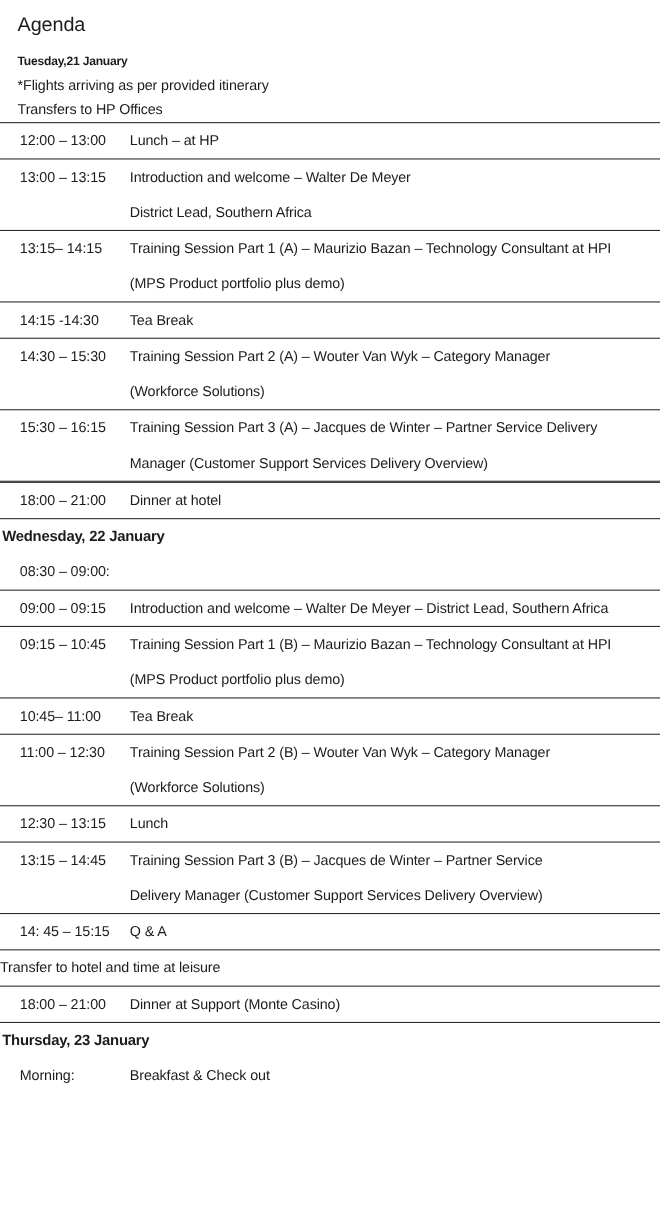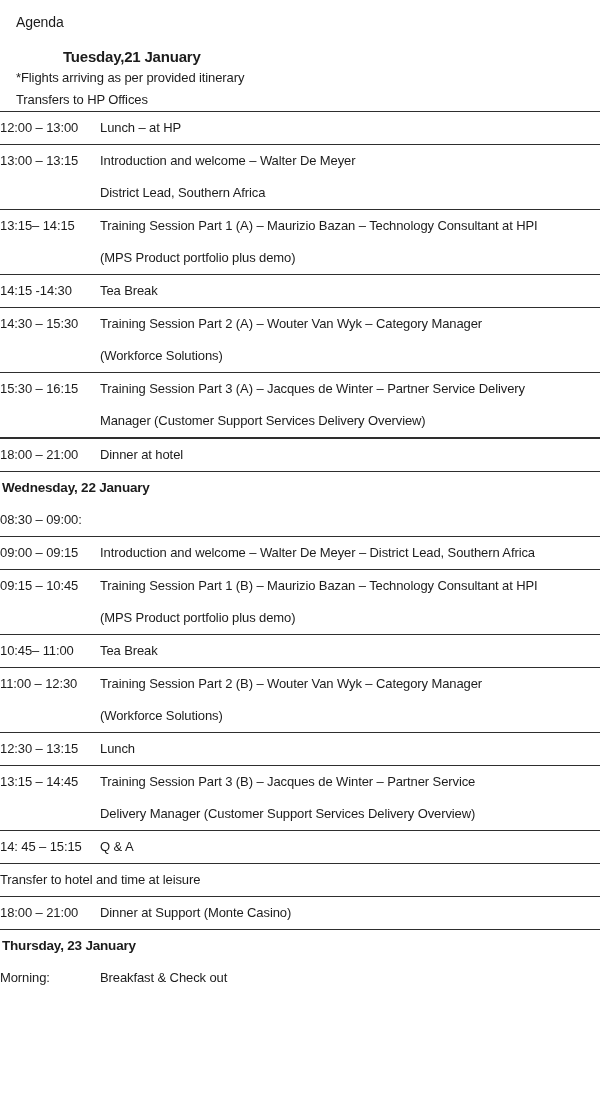--- a/index.html
+++ b/index.html
@@ -7,45 +7,45 @@
     width: 600px;
     height: 1109px;
     overflow: hidden;
     background: #ffffff;
     color: #1c1c1c;
     font-family: "Liberation Sans", "DejaVu Sans", sans-serif;
     font-size: 13px;
     letter-spacing: -0.1px;
   }
   .title {
-    font-size: 14px;
+    font-size: 18px;
     font-weight: 400;
     margin: 0;
     padding: 11px 0 0 16px;
     line-height: 22px;
   }
   .intro { margin-top: 13px; padding-left: 16px; }
   .intro .day-name {
     font-weight: 700;
-    font-size: 15px;
+    font-size: 11px;
     line-height: 21px;
     letter-spacing: -0.2px;
-    margin-left: 47px;
   }
   .note { line-height: 22px; }
   .agenda-table { margin-top: 0; }
   .trow {
     display: flex;
     border-top: 1px solid #2e2e2e;
   }
   .trow.no-top { border-top: none; }
   .trow.last { padding-bottom: 15px; }
   .tcell-time {
     width: 100px;
     min-width: 100px;
+    padding-left: 18px;
     line-height: 32px;
     white-space: nowrap;
   }
   .tcell-desc { flex: 1; overflow: hidden; }
   .dline { line-height: 32px; white-space: nowrap; }
   .day-row {
     border-top: 1px solid #2e2e2e;
     font-weight: 700;
     font-size: 13.5px;
     padding-left: 2px;

